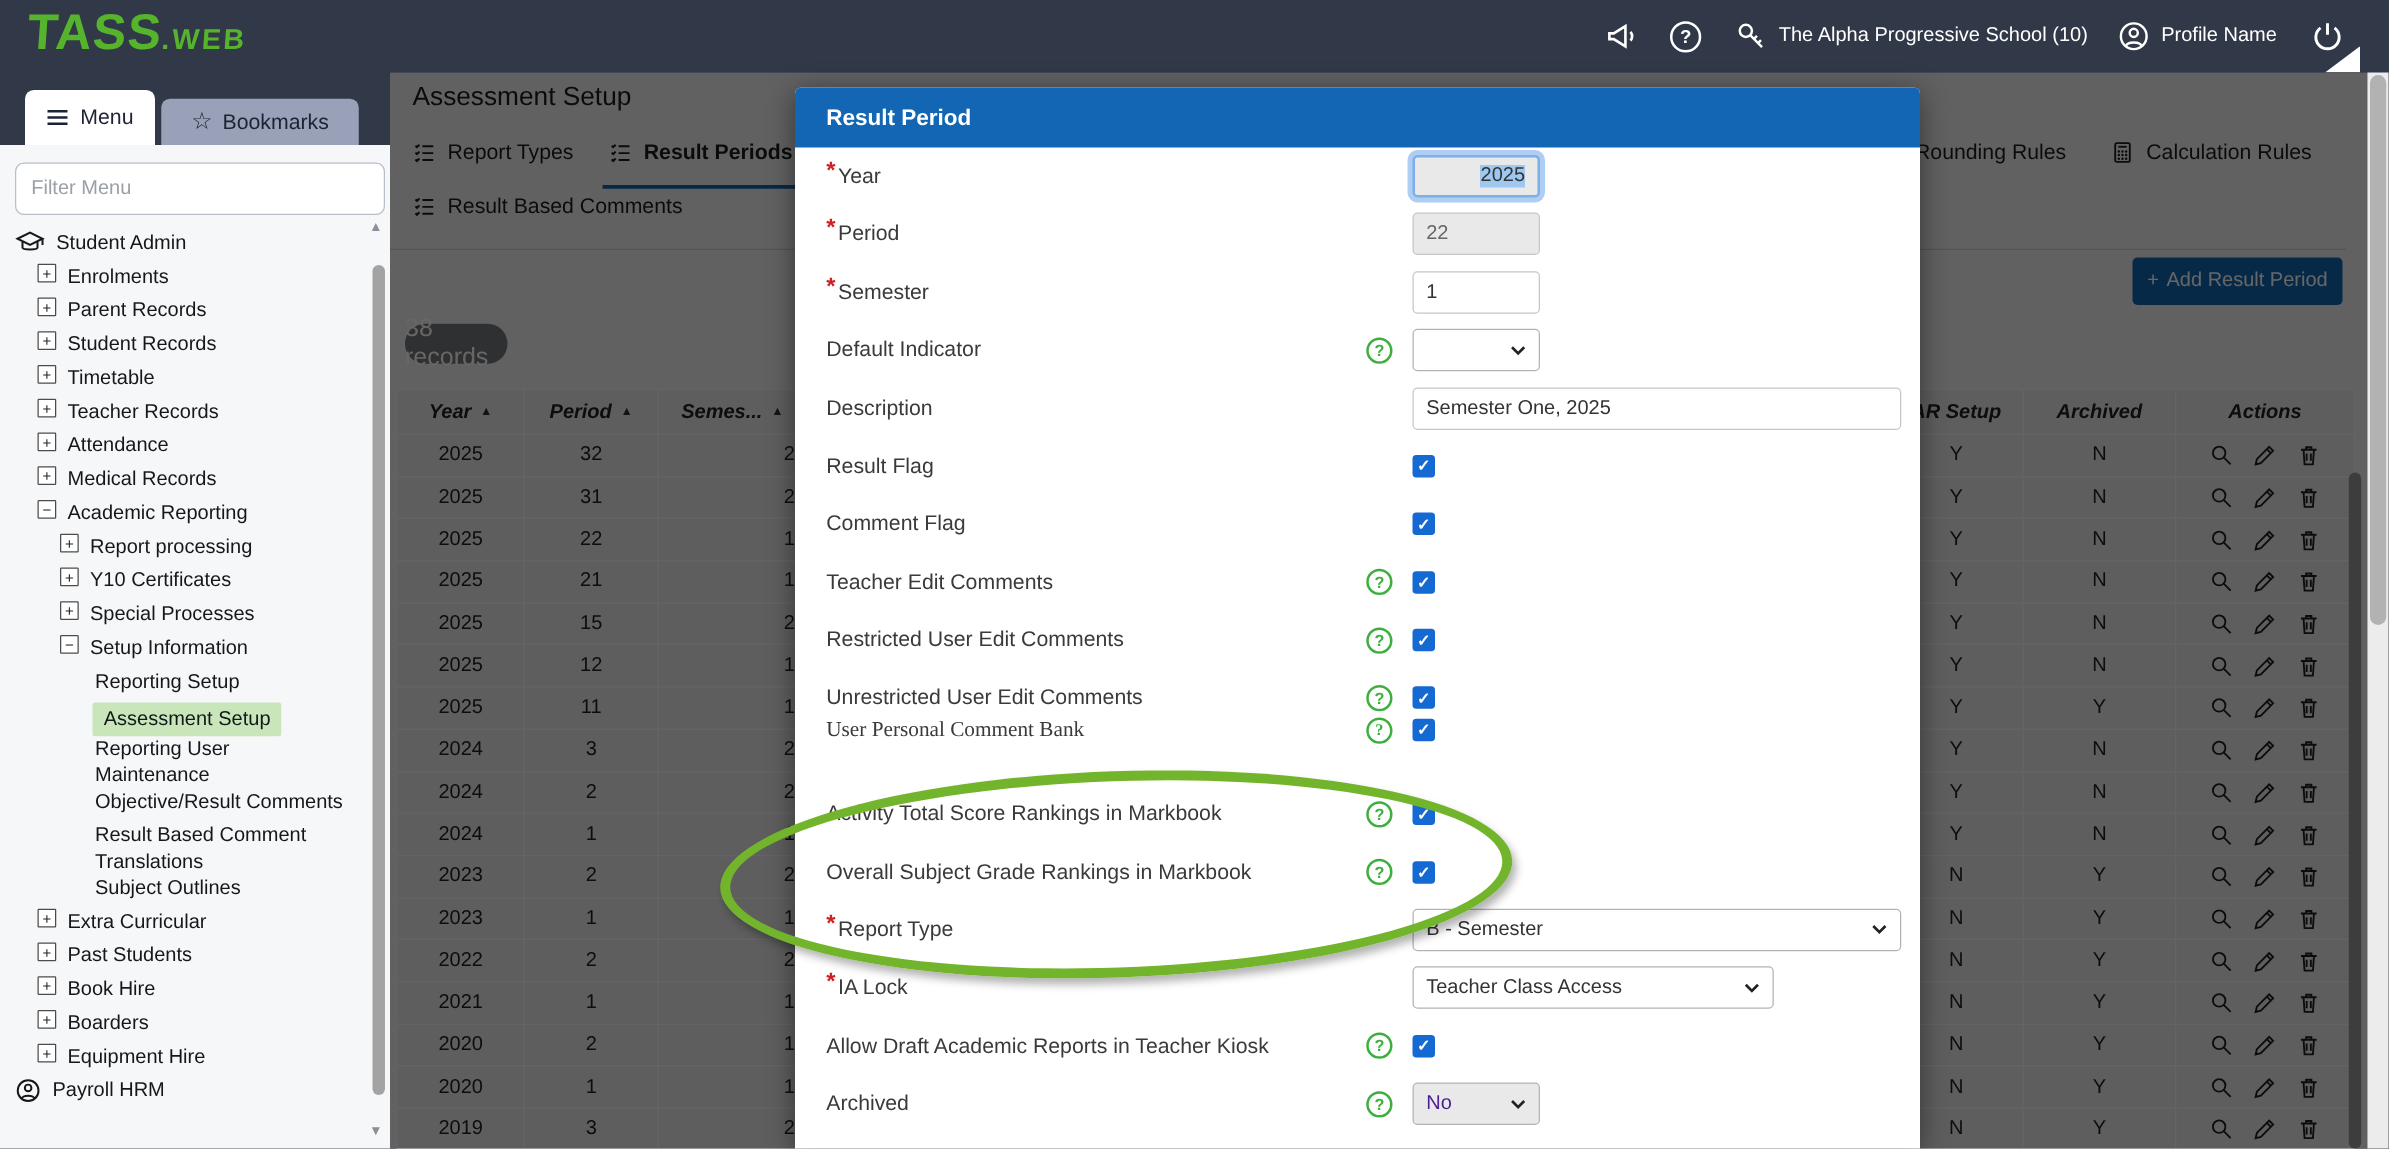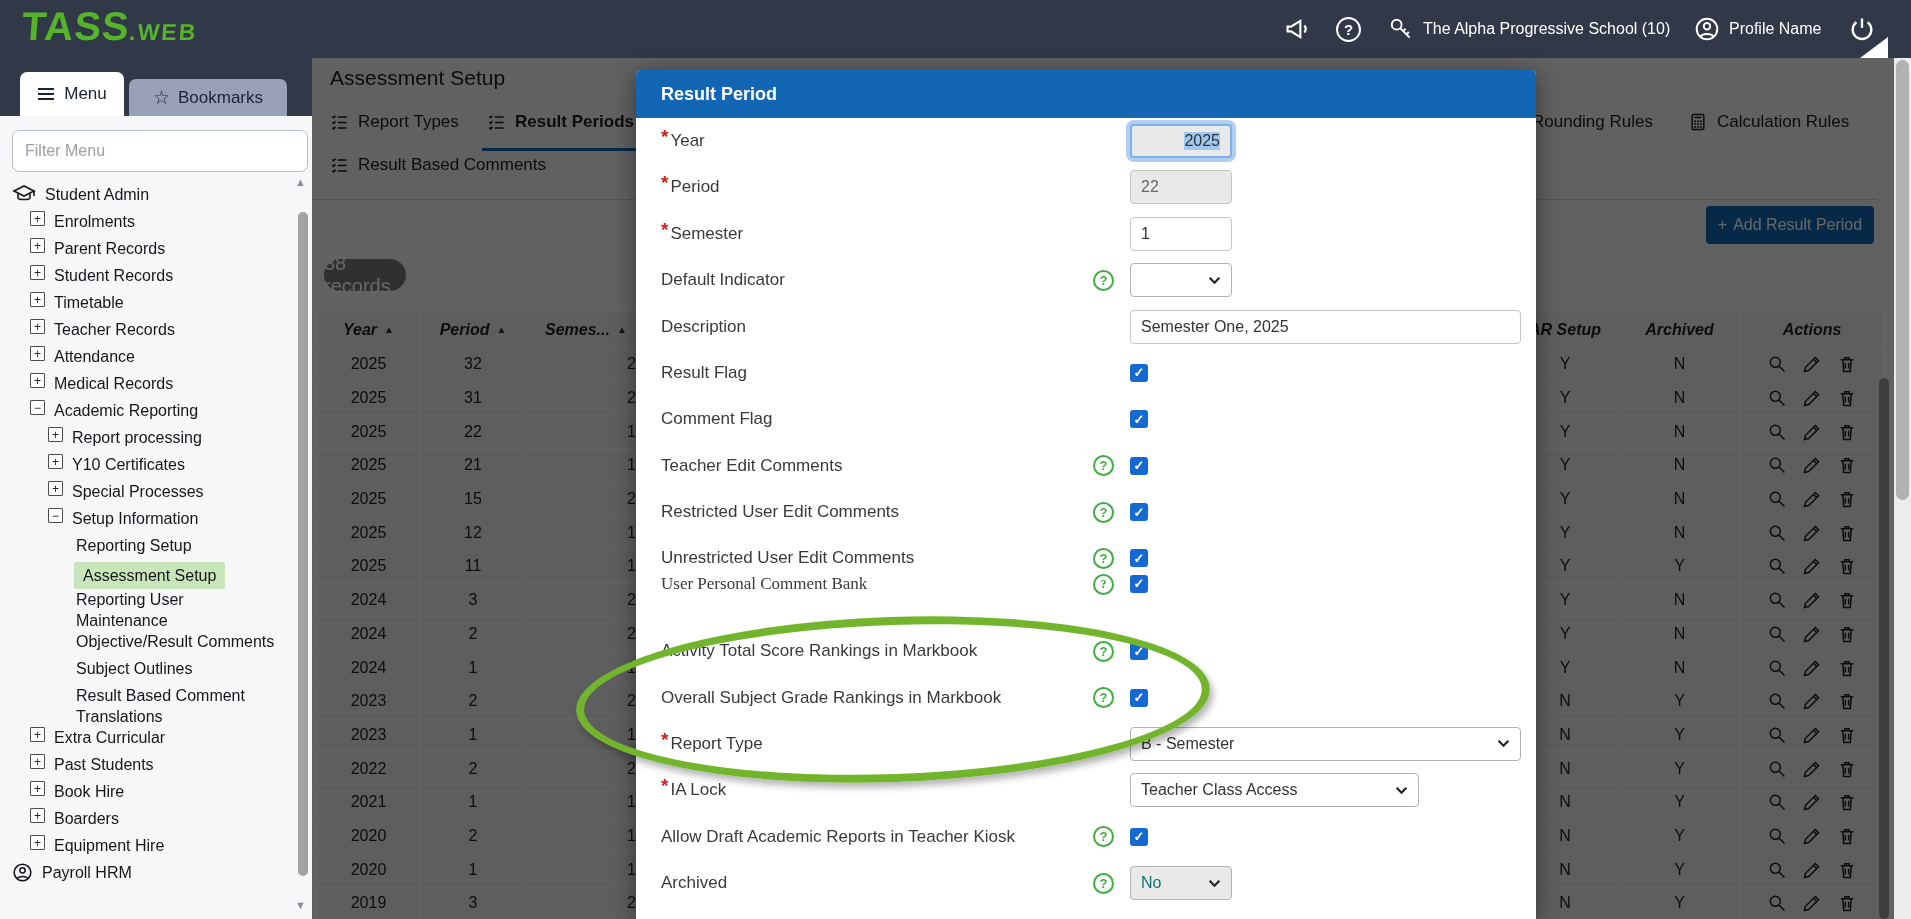--- a/index.html
+++ b/index.html
@@ -81,21 +81,21 @@
   .cb{position:absolute;left:469px;width:18px;height:18px;background:#1569d3;border-radius:3px;color:#fff;
       font-size:13px;font-weight:700;display:flex;align-items:center;justify-content:center;cursor:pointer}
   .ctl{position:absolute;left:469px;height:34px;box-sizing:border-box;border:1px solid #c6c6c6;border-radius:4px;
        background:#fff;font-size:16px;color:#333;display:flex;align-items:center;padding:0 10px}
   .ctl.small{width:102px}.ctl.medium{width:289px}.ctl.large{width:391px}
   .ctl.dis{background:#e9e9e9;color:#666}
   .ctl.ar{justify-content:flex-end}
   .ctl.foc{background:#e9e9e9;border:2px solid #7db0e8;box-shadow:0 0 0 4px rgba(108,166,233,.55)}
   .sel{background:#9fc8f0}
   .selbox{justify-content:space-between;border-color:#b3b3b3}
-  .selbox.dis .selval{color:#0f766e}
+  .selbox.dis .selval{color:#4c1d95}
   .chev{color:#222;margin-left:8px}
 
   
   .ellipse{position:absolute;left:576px;top:617px;width:618px;height:149px;border:8px solid #72b52c;border-radius:50%;
            transform:rotate(-2deg);box-shadow:3px 5px 7px rgba(0,0,0,.30);z-index:20}
 
   
   .win-scroll{position:absolute;left:1894px;top:58px;width:17px;height:861px;background:#ececec;z-index:30}
   .win-thumb{position:absolute;left:2px;top:2px;width:13px;height:440px;background:#b2b2b2;border-radius:7px}
   .wedge{position:absolute;left:1860px;top:37px;width:28px;height:21px;background:#fff;z-index:40;
@@ -230,24 +230,24 @@
       <div class="ti l3">
         <span class="tl hl">Assessment Setup</span>
       </div>
       <div class="ti l3">
         <span class="tl">Reporting User Maintenance</span>
       </div>
       <div class="ti l3">
         <span class="tl">Objective/Result Comments</span>
       </div>
       <div class="ti l3">
+        <span class="tl">Result Based Comment Translations</span>
+      </div>
+      <div class="ti l3">
         <span class="tl">Subject Outlines</span>
-      </div>
-      <div class="ti l3">
-        <span class="tl">Result Based Comment Translations</span>
       </div>
       <div class="ti l1">
         <span class="exp">+</span>
         <span class="tl">Extra Curricular</span>
       </div>
       <div class="ti l1">
         <span class="exp">+</span>
         <span class="tl">Past Students</span>
       </div>
       <div class="ti l1">

